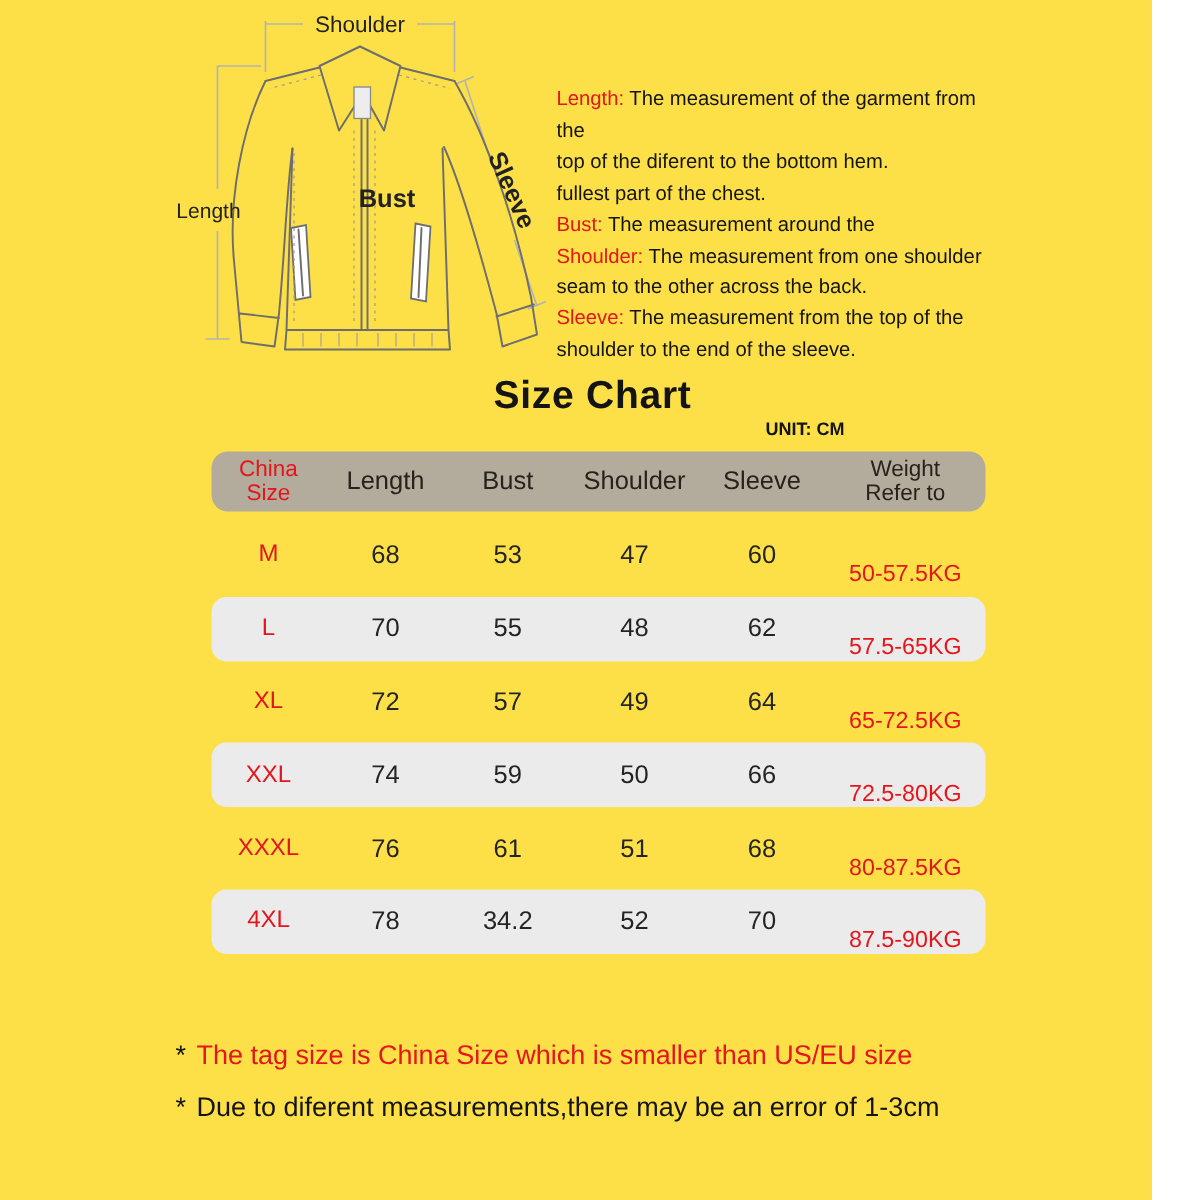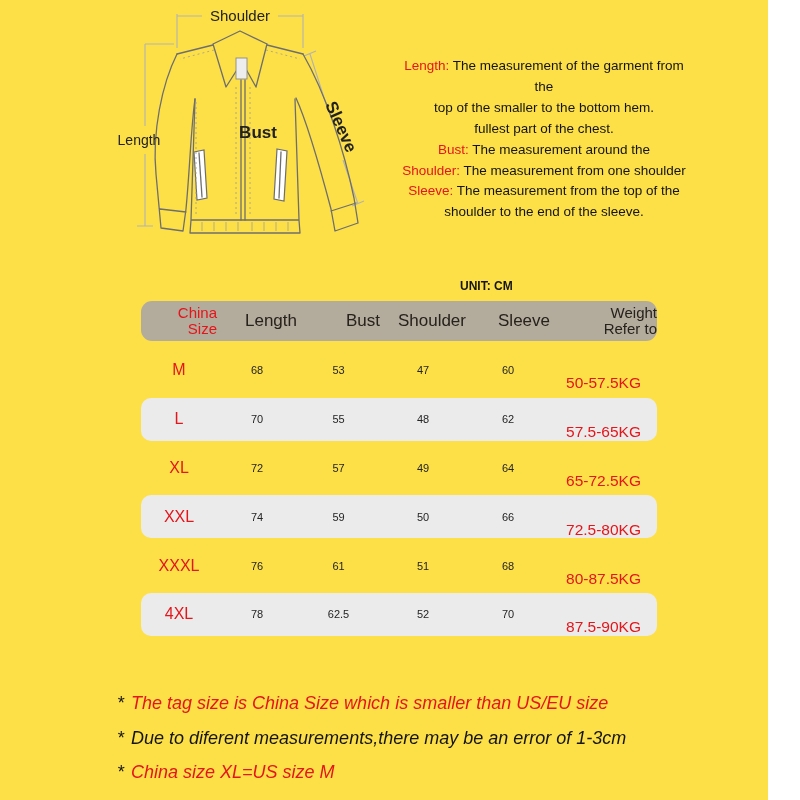--- a/index.html
+++ b/index.html
@@ -13,47 +13,47 @@
   #jacket .st2{fill:none;stroke:#9a9a9a;stroke-width:.7;}
   #jacket .dim{fill:none;stroke:#b3b3b3;stroke-width:1.1;}
   #jacket .garage{fill:#ededed;stroke:#8a8a8a;stroke-width:.9;}
   #jacket .pocket{fill:#ffffff;stroke:#6e6e6e;stroke-width:1.2;}
   #jacket text{fill:#222;}
   #jacket .lbl{font-size:15px;}
   #jacket .lbl-sm{font-size:14px;}
   #jacket .lbl-lg{font-size:17px;font-weight:600;}
 
   
-  #definitions{position:absolute;left:394px;top:56px;width:300px;font-size:13.5px;line-height:20.9px;color:#141414;text-align:center;}
+  #definitions{position:absolute;left:371px;top:56px;width:300px;font-size:13.5px;line-height:20.9px;color:#141414;}
   #definitions .term{color:#e4151b;}
 
   
   #title{position:absolute;left:130px;top:248px;width:530px;text-align:center;
          font-size:26px;font-weight:700;color:#141414;letter-spacing:.5px;}
-  #unit{position:absolute;left:460px;top:279px;width:103px;
+  #unit{position:absolute;left:460px;top:279px;width:103px;text-align:right;
         font-size:12px;font-weight:700;color:#141414;}
 
   
   #table{position:absolute;left:141px;top:301px;width:516px;}
   .grid6{display:grid;grid-template-columns:76px 80px 83px 86px 84px 107px;align-items:center;}
   #thead{height:40px;background:#b3ab9c;border-radius:11px;}
-  #thead .hcell{text-align:right;font-size:17px;color:#26221c;white-space:pre-line;line-height:16px;}
+  #thead .hcell{text-align:center;font-size:17px;color:#26221c;white-space:pre-line;line-height:16px;}
   #thead .hcell.small{font-size:15px;}
   #thead .hcell.red{color:#e4151b;}
   #tbody{margin-top:5px;}
   .trow{height:48.8px;position:relative;}
   .trow.alt::before{content:"";position:absolute;left:0;right:0;top:3px;bottom:3px;
                     background:#ebebeb;border-radius:10px;}
-  .trow .cell{position:relative;text-align:center;font-size:11px;color:#242424;}
+  .trow .cell{position:relative;text-align:center;font-size:17px;color:#242424;}
   .trow .cell.size{color:#e4151b;font-size:16px;}
   .trow .cell.weight{color:#e4151b;font-size:15.5px;margin-top:26px;}
 
   
   #notes{position:absolute;left:117px;top:692px;font-size:18px;line-height:23px;}
-  #notes .note{margin-bottom:11.5px;white-space:nowrap;font-style:italic;}
+  #notes .note{margin-bottom:11.5px;white-space:nowrap;}
   #notes .marker{color:#141414;margin-right:7px;}
   #notes .red{color:#e4151b;}
   #notes .dark{color:#141414;}
 </style>
 </head>
 <body>
 
 <div id="page">
 
   <svg id="jacket" viewBox="0 0 310 245">
@@ -77,28 +77,30 @@
     <path class="st2" d="M112,220 V229 M124,220 V229 M136,220 V229 M148,220 V229 M162,220 V229 M174,220 V229 M186,220 V229 M198,220 V229"></path>
 
     <text class="lbl" x="150" y="19" text-anchor="middle">Shoulder</text>
     <text class="lbl-sm" x="49" y="143" text-anchor="middle">Length</text>
     <text class="lbl-lg" x="168" y="136" text-anchor="middle">Bust</text>
     <text class="lbl-lg" transform="translate(246,127) rotate(66)" text-anchor="middle">Sleeve</text>
   </svg>
 
   <div id="definitions">
     <div class="def-line"><span class="term">Length:</span><span> The measurement of the garment from the</span></div>
-    <div class="def-line">top of the smaller to the bottom hem.</div>
+    <div class="def-line">top of the diferent to the bottom hem.</div>
     <div class="def-line">fullest part of the chest.</div>
     <div class="def-line"><span class="term">Bust:</span><span> The measurement around the</span></div>
     <div class="def-line"><span class="term">Shoulder:</span><span> The measurement from one shoulder</span></div>
+    <div class="def-line">seam to the other across the back.</div>
     <div class="def-line"><span class="term">Sleeve:</span><span> The measurement from the top of the</span></div>
     <div class="def-line">shoulder to the end of the sleeve.</div>
   </div>
 
+  <div id="title">Size Chart</div>
   <div id="unit">UNIT: CM</div>
 
   <div id="table">
     <div id="thead" class="grid6">
       <span class="hcell small red">China
 Size</span>
       <span class="hcell">Length</span>
       <span class="hcell">Bust</span>
       <span class="hcell">Shoulder</span>
       <span class="hcell">Sleeve</span>
@@ -142,27 +144,26 @@
         <span class="cell size">XXXL</span>
         <span class="cell">76</span>
         <span class="cell">61</span>
         <span class="cell">51</span>
         <span class="cell">68</span>
         <span class="cell weight">80-87.5KG</span>
       </div>
       <div class="trow alt grid6">
         <span class="cell size">4XL</span>
         <span class="cell">78</span>
-        <span class="cell">62.5</span>
+        <span class="cell">34.2</span>
         <span class="cell">52</span>
         <span class="cell">70</span>
         <span class="cell weight">87.5-90KG</span>
       </div>
     </div>
   </div>
 
   <div id="notes">
     <div class="note"><span class="marker">*</span><span class="red">The tag size is China Size which is smaller than US/EU size</span></div>
     <div class="note"><span class="marker">*</span><span class="dark">Due to diferent measurements,there may be an error of 1-3cm</span></div>
-    <div class="note"><span class="marker">*</span><span class="red">China size XL=US size M</span></div>
   </div>
 
 </div>
 
 </body></html>

